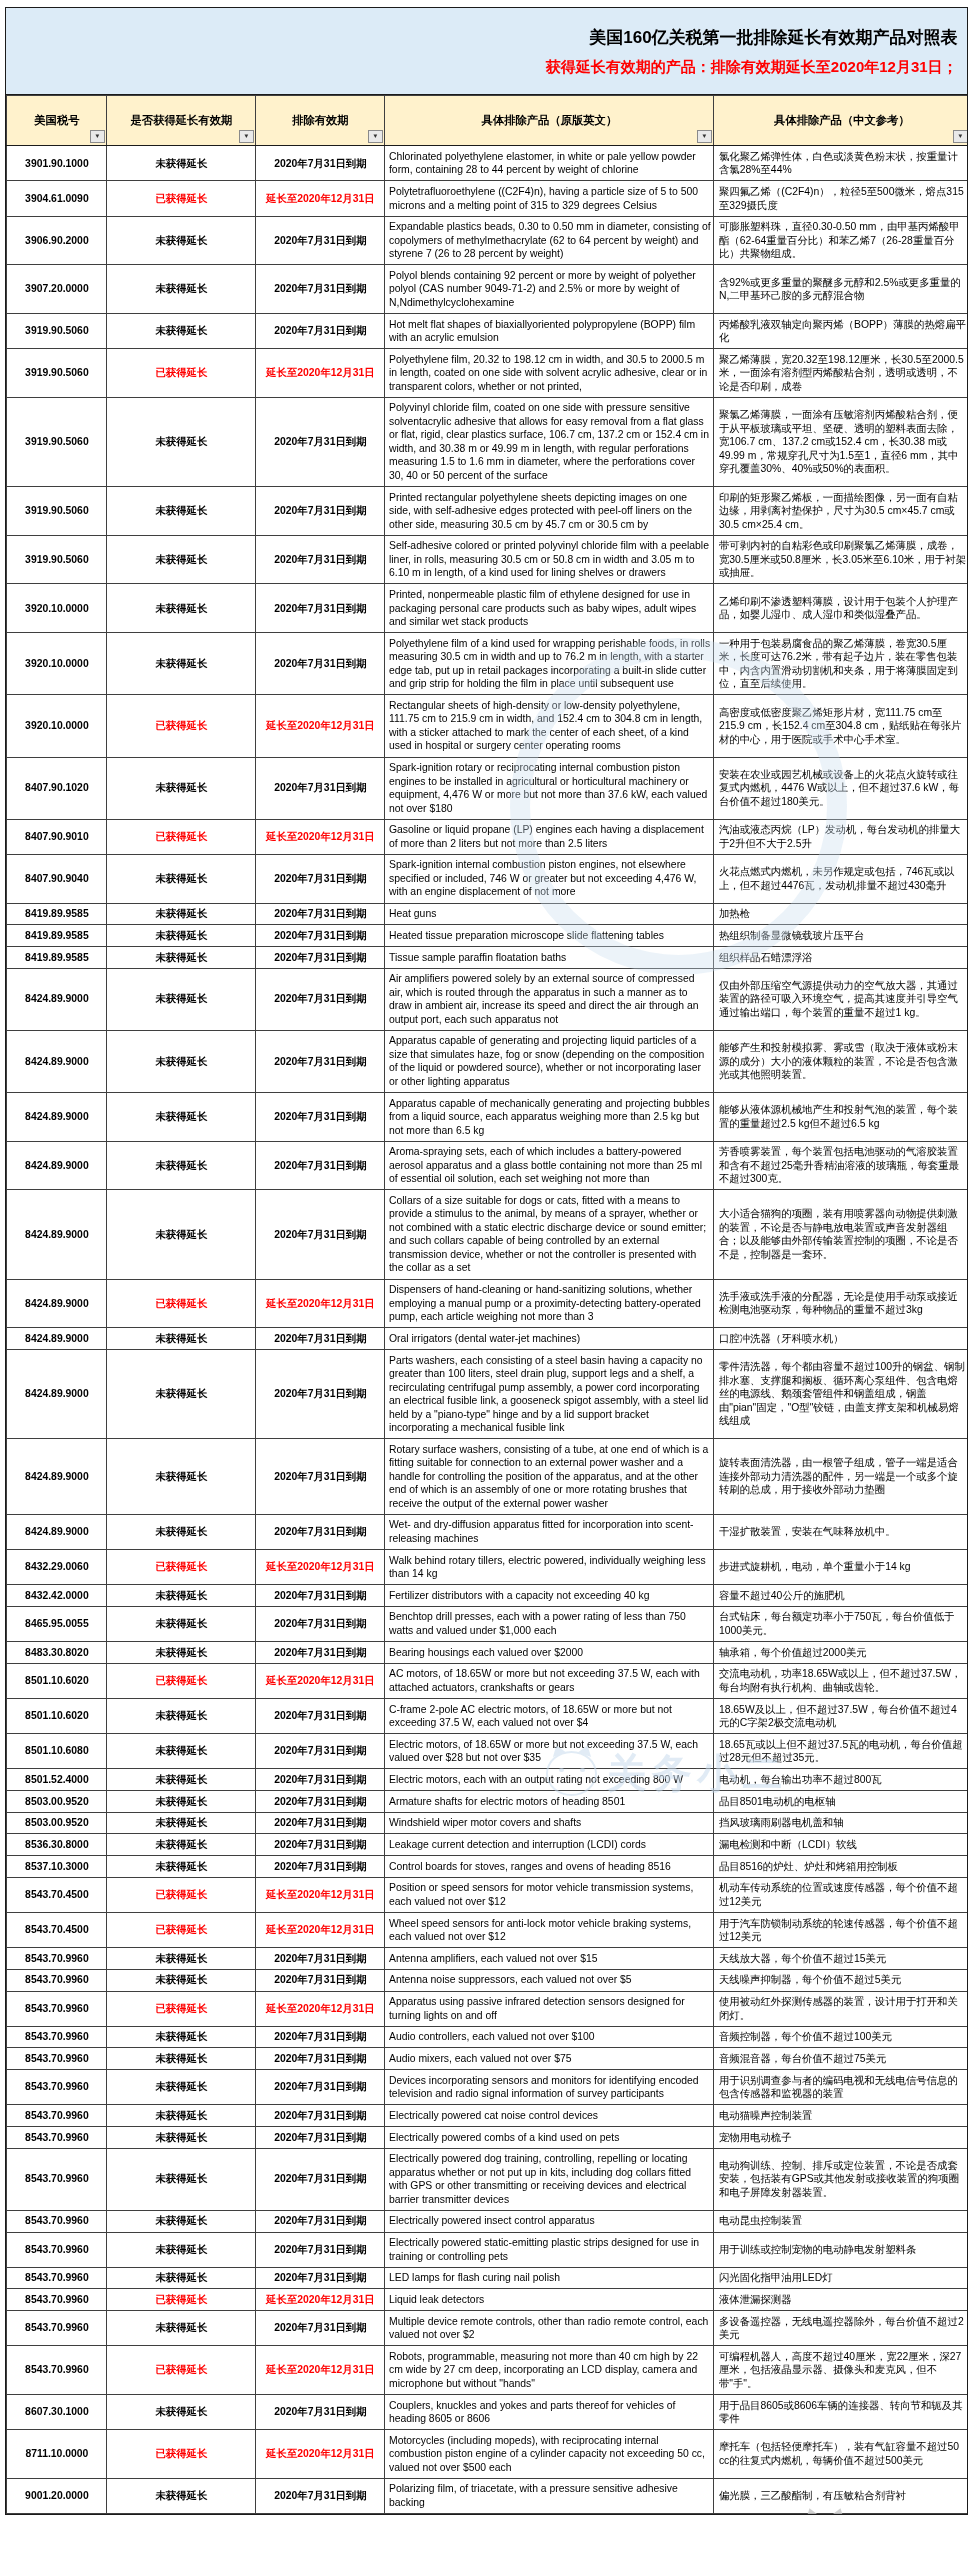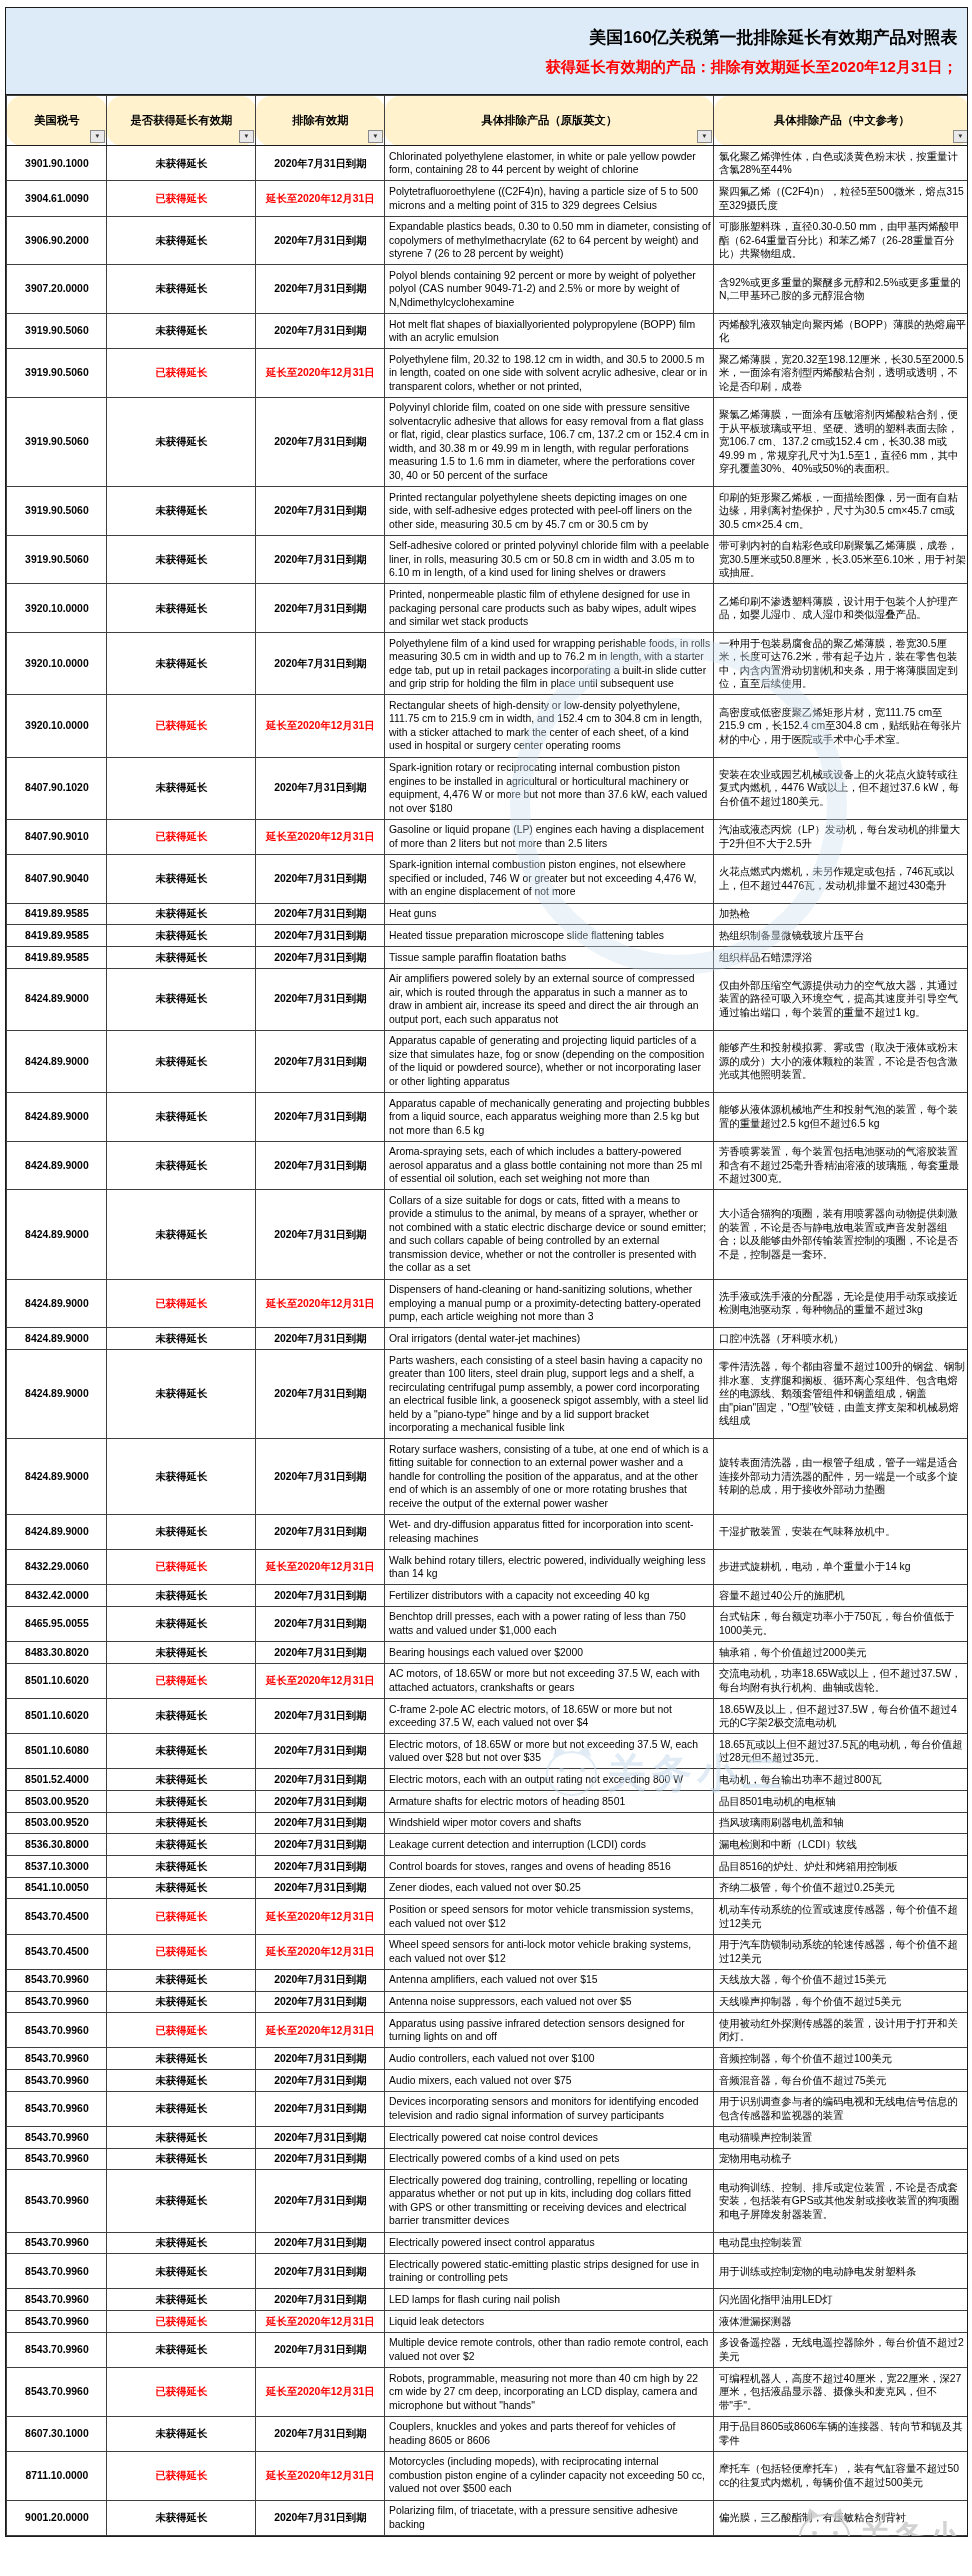--- a/index.html
+++ b/index.html
@@ -5,21 +5,21 @@
   html,body{margin:0;padding:0;background:#ffffff;}
   body{width:973px;font-family:"Liberation Sans","DejaVu Sans",sans-serif;-webkit-font-smoothing:antialiased;}
   .sheet{position:relative;margin:7.2px 5.4px 0 5.4px;border:1.8px solid #1b1b1b;background:#fff;overflow:hidden;}
   
   .title-band{background:var(--title-bg,#dcebf7);text-align:right;padding:14.4px 9px 12.6px 9px;border-bottom:1.4px solid #1b1b1b;}
   .title-band h1{margin:3.6px 0 9px 0;font-size:17px;font-weight:bold;color:#000;}
   .title-band .note{margin:4.5px 0;font-size:15px;font-weight:bold;color:var(--accent-red,#ff0000);}
   
   table{border-collapse:collapse;table-layout:fixed;width:100%;}
   th,td{border:0.9px solid #3f3f3f;vertical-align:middle;word-wrap:break-word;}
-  thead th{background:var(--header-bg,#fff2cc);font-size:11.3px;font-weight:bold;color:#000;height:47px;position:relative;text-align:center;border-bottom:1.4px solid #1b1b1b;border-radius:15px;}
+  thead th{background:var(--header-bg,#fff2cc);font-size:11.3px;font-weight:bold;color:#000;height:47px;position:relative;text-align:center;border-bottom:1.4px solid #1b1b1b;}
   .filter-btn{position:absolute;right:1.8px;bottom:1.8px;width:12.6px;height:11.7px;background:#e9e9e9;border:0.9px solid #8a8a8a;font-size:6.3px;line-height:10px;color:#333;text-align:center;cursor:pointer;}
   td{font-size:10.4px;line-height:13.5px;padding:3.6px 2.7px;color:#000;}
   td.hts-cell{font-weight:bold;text-align:center;white-space:pre-line;}
   td.status-cell,td.validity-cell{font-weight:bold;text-align:center;}
   tr.ext td.status-cell,tr.ext td.validity-cell{color:var(--accent-red,#ff0000);}
   td.product-en-cell{padding-left:3.6px;}
   td.product-zh-cell{padding-left:4.5px;}
   tr{page-break-inside:avoid;}
   
   .wm{position:absolute;pointer-events:none;display:flex;align-items:center;gap:9px;}
@@ -350,27 +350,20 @@
           <td class="product-en-cell">Leakage current detection and interruption (LCDI) cords</td>
           <td class="product-zh-cell">漏电检测和中断（LCDI）软线</td>
         </tr>
         <tr>
           <td class="hts-cell">8537.10.3000</td>
           <td class="status-cell">未获得延长</td>
           <td class="validity-cell">2020年7月31日到期</td>
           <td class="product-en-cell">Control boards for stoves, ranges and ovens of heading 8516</td>
           <td class="product-zh-cell">品目8516的炉灶、炉灶和烤箱用控制板</td>
         </tr>
-        <tr>
-          <td class="hts-cell">8541.10.0050</td>
-          <td class="status-cell">未获得延长</td>
-          <td class="validity-cell">2020年7月31日到期</td>
-          <td class="product-en-cell">Zener diodes, each valued not over $0.25</td>
-          <td class="product-zh-cell">齐纳二极管，每个价值不超过0.25美元</td>
-        </tr>
         <tr class="ext">
           <td class="hts-cell">8543.70.4500</td>
           <td class="status-cell">已获得延长</td>
           <td class="validity-cell">延长至2020年12月31日</td>
           <td class="product-en-cell">Position or speed sensors for motor vehicle transmission systems, each valued not over $12</td>
           <td class="product-zh-cell">机动车传动系统的位置或速度传感器，每个价值不超过12美元</td>
         </tr>
         <tr class="ext">
           <td class="hts-cell">8543.70.4500</td>
           <td class="status-cell">已获得延长</td>

